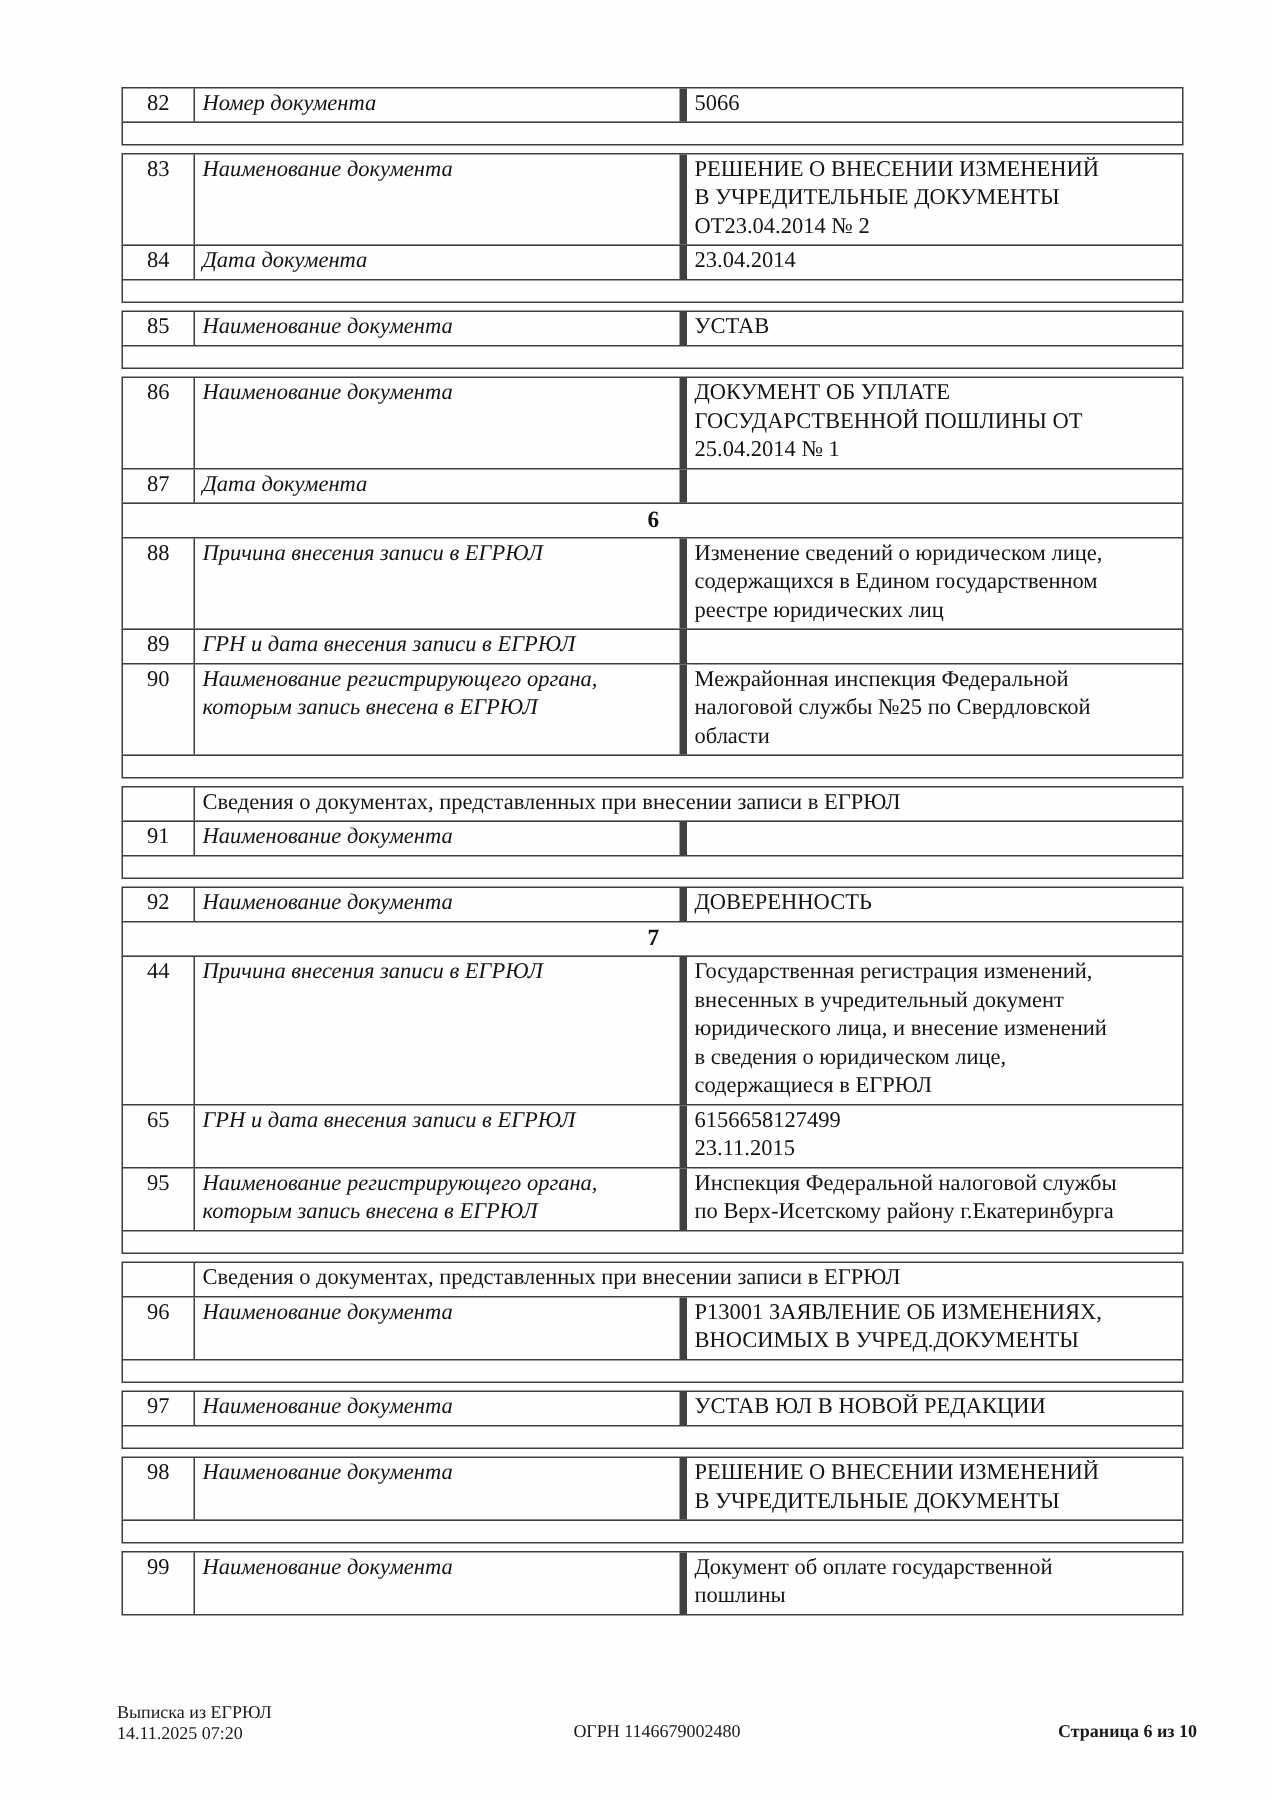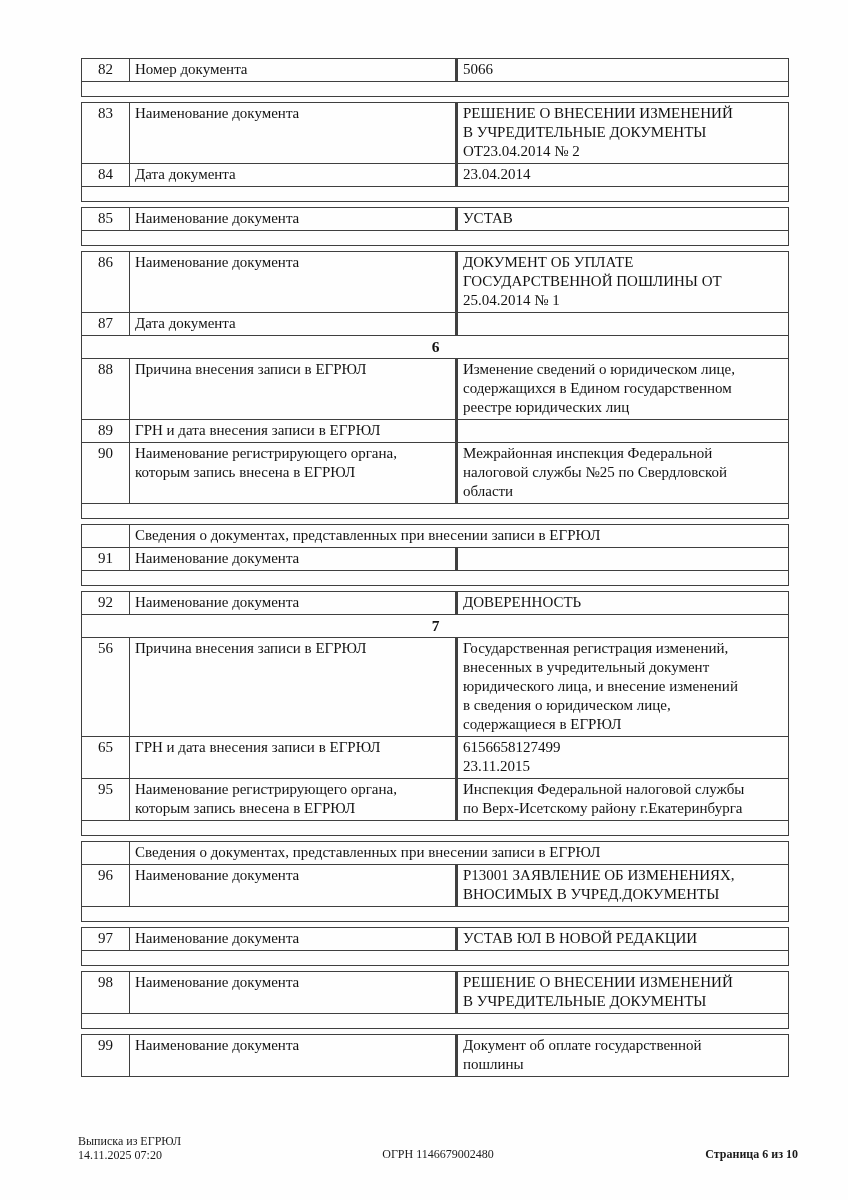--- a/index.html
+++ b/index.html
@@ -27,21 +27,21 @@
 
   .cell {
     box-sizing: border-box;
     font-size: 15px;
     line-height: 19px;
     padding: 1px 4px 2px 5px;
     white-space: pre-line;
     color: #131313;
   }
   .num  { flex: 0 0 48px; text-align: center; padding-left: 0; padding-right: 0; border-right: 1px solid #3f3f3f; }
-  .lbl  { flex: 0 0 328px; border-right: 3px solid #404040; }
+  .lbl  { flex: 0 0 328px; border-right: 5px solid #404040; font-style: italic; }
   .val  { flex: 1 1 auto; }
   .sub  { flex: 1 1 auto; }
   .empty { height: 14px; }
   .sec  { flex: 1 1 auto; text-align: center; font-weight: bold; font-size: 15.5px; }
 
   .footer {
     position: absolute;
     left: 78px; top: 1134px; width: 720px;
     font-size: 12px; line-height: 14px;
     color: #1a1a1a;
@@ -131,21 +131,21 @@
       <div class="gaprow"></div>
       <div class="trow">
         <div class="cell num">92</div>
         <div class="cell lbl">Наименование документа</div>
         <div class="cell val">ДОВЕРЕННОСТЬ</div>
       </div>
       <div class="trow">
         <div class="cell sec">7</div>
       </div>
       <div class="trow">
-        <div class="cell num">56</div>
+        <div class="cell num">44</div>
         <div class="cell lbl">Причина внесения записи в ЕГРЮЛ</div>
         <div class="cell val">Государственная регистрация изменений,
 внесенных в учредительный документ
 юридического лица, и внесение изменений
 в сведения о юридическом лице,
 содержащиеся в ЕГРЮЛ</div>
       </div>
       <div class="trow">
         <div class="cell num">65</div>
         <div class="cell lbl">ГРН и дата внесения записи в ЕГРЮЛ</div>

